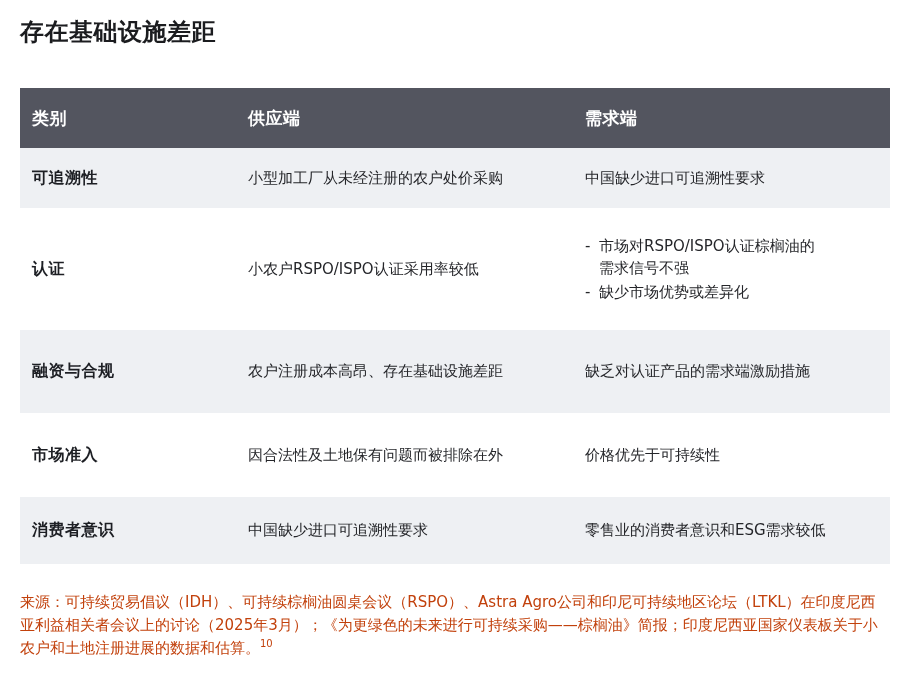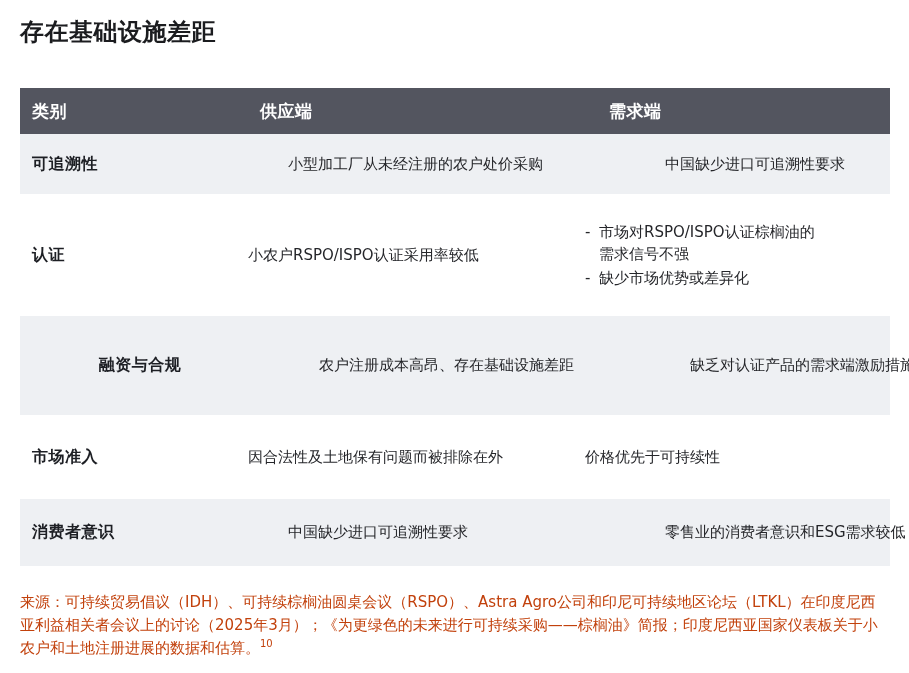--- a/index.html
+++ b/index.html
@@ -30,36 +30,35 @@
   }
   .t-row {
     display: flex;
     align-items: center;
     width: 100%;
   }
   .t-row .c1 { width: 228px; padding-left: 12px; flex: 0 0 228px; }
   .t-row .c2 { width: 337px; padding-right: 20px; flex: 0 0 337px; }
   .t-row .c3 { width: 305px; padding-right: 30px; flex: 0 0 305px; }
   .t-head {
-    height: 46px;
+    height: 60px;
     background: #53555f;
     color: #ffffff;
-    gap: 12px;
   }
   .t-head .hcell {
     font-size: 17px;
     font-weight: 700;
     letter-spacing: 0.5px;
   }
   .t-body-row { font-size: 15px; }
-  .row-gray  { background: #eef0f3; gap: 40px; }
+  .row-gray  { background: #eef0f3; }
   .row-white { background: #ffffff; }
   .row-h60  { height: 60px; }
   .row-h122 { height: 122px; }
-  .row-h83  { height: 99px; text-align: center; }
+  .row-h83  { height: 83px; }
   .row-h64  { height: 84px; }
   .row-h85  { height: 67px; }
   .cat {
     font-size: 16px;
     font-weight: 700;
     color: #1d1f24;
     letter-spacing: 0.5px;
   }
   .cell-text {
     font-size: 15px;

